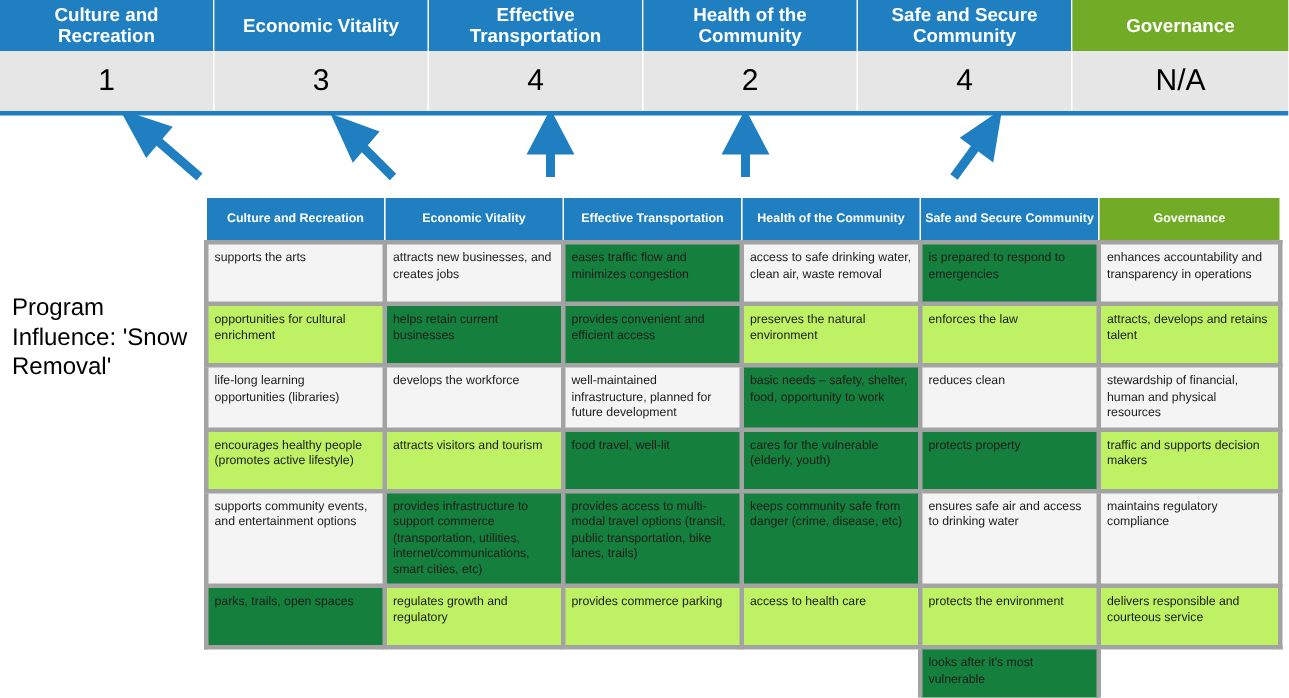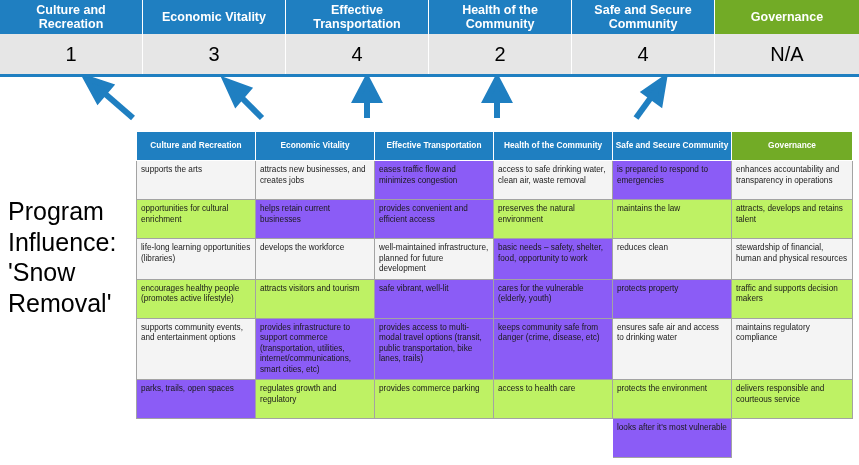--- a/index.html
+++ b/index.html
@@ -74,21 +74,21 @@
     width: 859px;
     height: 62px;
   }
 
   
   .caption {
     position: absolute;
     left: 8px;
     top: 196px;
     width: 125px;
-    font-size: 25px;
+    font-size: 16px;
     line-height: 1.22;
     color: #000000;
     text-align: left;
   }
 
   
   .matrix {
     position: absolute;
     left: 136px;
     top: 131px;
@@ -107,30 +107,30 @@
     border: 1px solid #ffffff;
     line-height: 1.15;
   }
   .matrix th.blue { background: #1f7fc1; }
   .matrix th.green { background: #72ab26; }
   .matrix td {
     font-size: 8.2px;
     color: #1a1a1a;
     vertical-align: top;
     padding: 4px 4px;
-    border: 1px solid #a3a3a3;
+    border: 3px solid #a3a3a3;
     line-height: 1.28;
     background: #efefef;
     height: 30px;
   }
   .matrix td.hl { background: #ffff66; }
   .matrix td.empty { background: #ffffff; border: 1px solid #ffffff; }
   .matrix tr.band-a td { background: #f4f4f4; }
   .matrix tr.band-b td { background: #bef264; }
-  .matrix tr.band-a td.hl, .matrix tr.band-b td.hl { background: #8b5cf6; margin-top: 41px; }
+  .matrix tr.band-a td.hl, .matrix tr.band-b td.hl { background: #15803d; margin-top: 41px; }
   .matrix tr.band-a td.empty, .matrix tr.band-b td.empty { background: #ffffff; }
 </style>
 </head>
 <body>
 
 <div class="top-band">
   <div class="top-header-row">
     <div class="top-header-cell blue" style="width:143px">
         <span>Culture and Recreation</span>
       </div>
@@ -214,35 +214,35 @@
       <td class="hl">eases traffic flow and minimizes congestion</td>
       <td>access to safe drinking water, clean air, waste removal</td>
       <td class="hl">is prepared to respond to emergencies</td>
       <td>enhances accountability and transparency in operations</td>
     </tr>
     <tr class="band-b">
       <td>opportunities for cultural enrichment</td>
       <td class="hl">helps retain current businesses</td>
       <td class="hl">provides convenient and efficient access</td>
       <td>preserves the natural environment</td>
-      <td>maintains the law</td>
+      <td>enforces the law</td>
       <td>attracts, develops and retains talent</td>
     </tr>
     <tr class="band-a">
       <td>life-long learning opportunities (libraries)</td>
       <td>develops the workforce</td>
       <td>well-maintained infrastructure, planned for future development</td>
       <td class="hl">basic needs – safety, shelter, food, opportunity to work</td>
       <td>reduces clean</td>
       <td>stewardship of financial, human and physical resources</td>
     </tr>
     <tr class="band-b">
       <td>encourages healthy people (promotes active lifestyle)</td>
       <td>attracts visitors and tourism</td>
-      <td class="hl">safe vibrant, well-lit</td>
+      <td class="hl">food travel, well-lit</td>
       <td class="hl">cares for the vulnerable (elderly, youth)</td>
       <td class="hl">protects property</td>
       <td>traffic and supports decision makers</td>
     </tr>
     <tr class="band-a">
       <td>supports community events, and entertainment options</td>
       <td class="hl">provides infrastructure to support commerce (transportation, utilities, internet/communications, smart cities, etc)</td>
       <td class="hl">provides access to multi-modal travel options (transit, public transportation, bike lanes, trails)</td>
       <td class="hl">keeps community safe from danger (crime, disease, etc)</td>
       <td>ensures safe air and access to drinking water</td>

